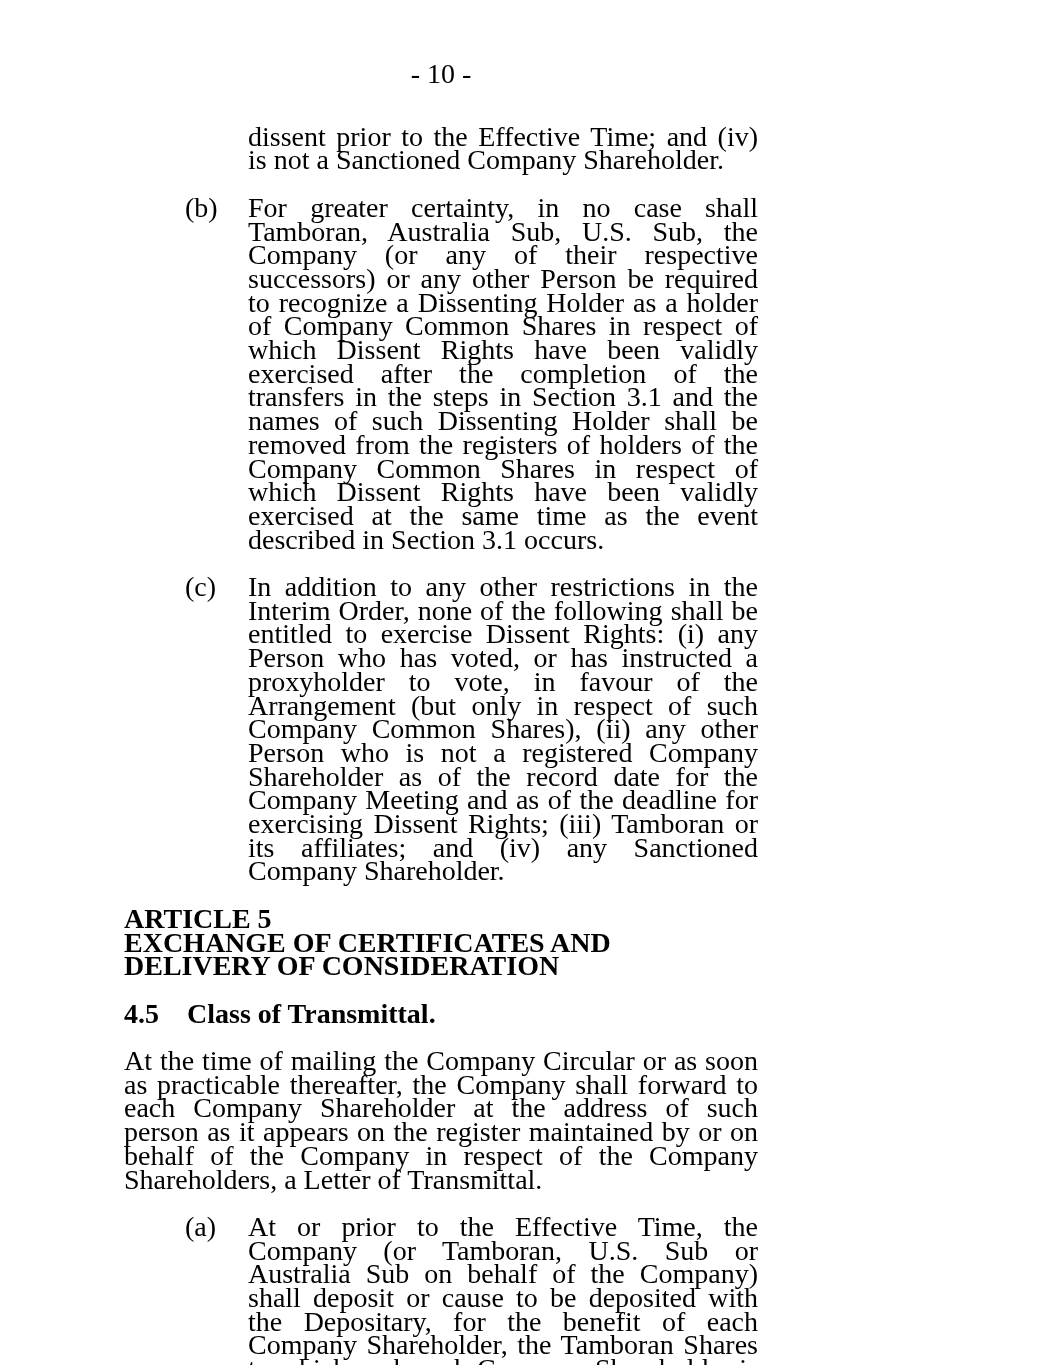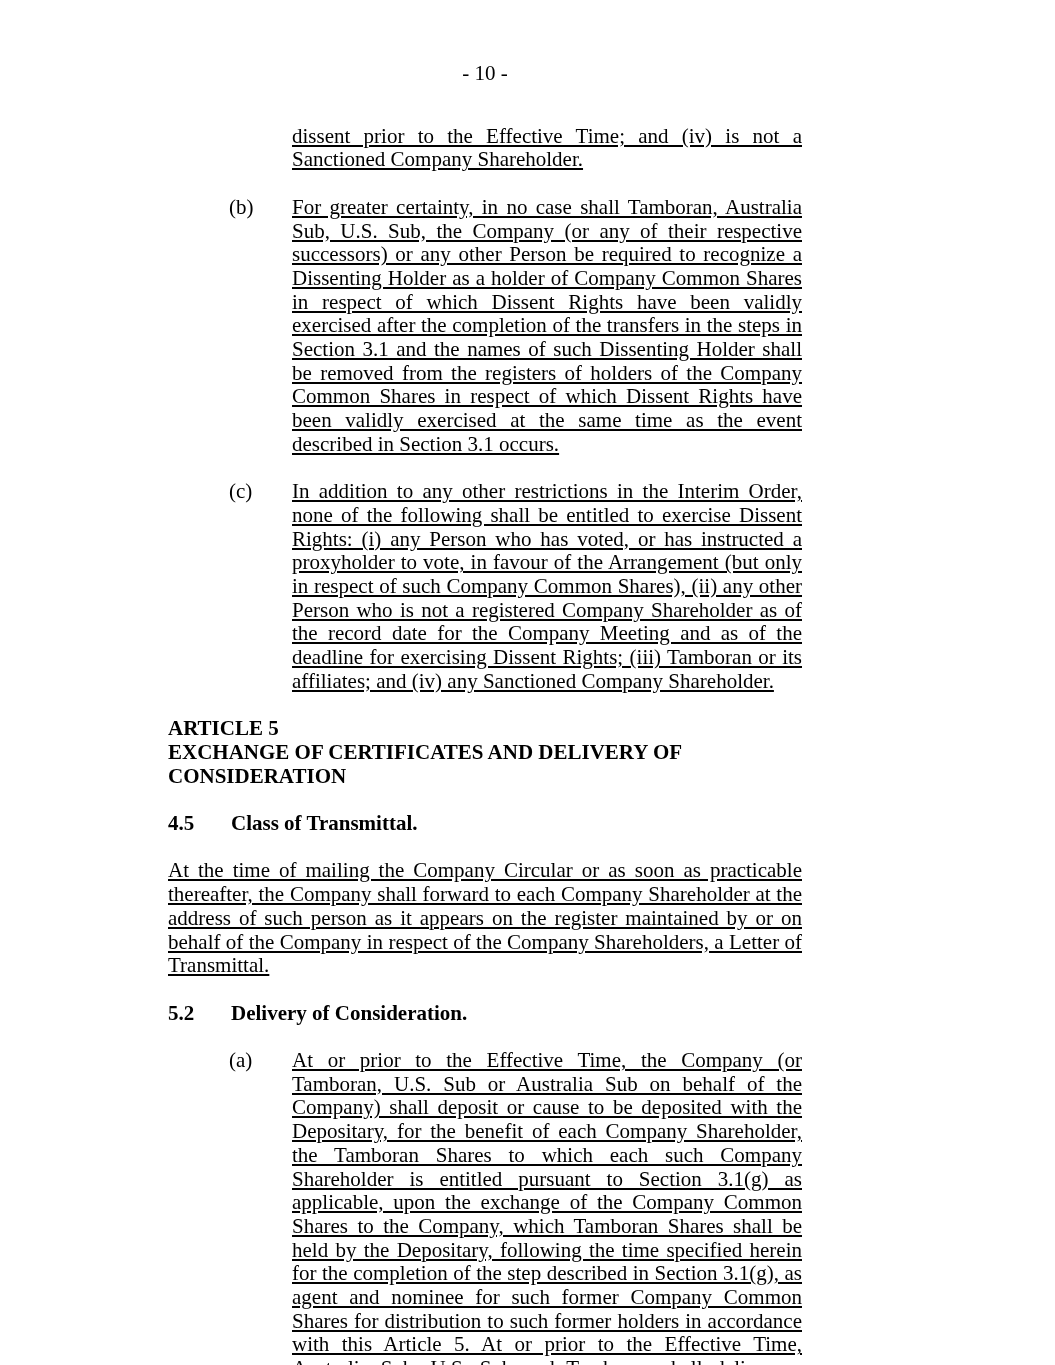--- a/index.html
+++ b/index.html
@@ -9,32 +9,30 @@
   }
   .page {
     position: relative;
     width: 882px;
     height: 1365px;
     box-sizing: border-box;
     padding: 62px 124px 0 124px;
     background: #ffffff;
     color: #000000;
     font-family: "Liberation Serif", serif;
-    font-size: 21px;
+    font-size: 28px;
     line-height: 23.7px;
-    margin-left: 44px;
   }
   .page-number {
     text-align: center;
     margin: 0 0 39px 0;
   }
   .para {
     margin: 0 0 23.7px 0;
     text-align: justify;
-    text-decoration: underline;
   }
   .hang {
     position: relative;
     padding-left: 124px; 
   }
   .clause-label {
     position: absolute;
     left: 61px;
     top: 0;
   }
@@ -75,22 +73,19 @@
     <div>ARTICLE 5</div>
     <div>EXCHANGE OF CERTIFICATES AND DELIVERY OF CONSIDERATION</div>
   </div>
 
   <div class="section-heading">
     <span class="section-num">4.5</span><span>Class of Transmittal.</span>
   </div>
 
   <p class="para">At the time of mailing the Company Circular or as soon as practicable thereafter, the Company shall forward to each Company Shareholder at the address of such person as it appears on the register maintained by or on behalf of the Company in respect of the Company Shareholders, a Letter of Transmittal.</p>
 
-  <div class="section-heading">
-    <span class="section-num">5.2</span><span>Delivery of Consideration.</span>
-  </div>
 
   <div class="para hang">
     <span class="clause-label">(a)</span>
     <span>At or prior to the Effective Time, the Company (or Tamboran, U.S. Sub or Australia Sub on behalf of the Company) shall deposit or cause to be deposited with the Depositary, for the benefit of each Company Shareholder, the Tamboran Shares to which each such Company Shareholder is entitled pursuant to Section 3.1(g) as applicable, upon the exchange of the Company Common Shares to the Company, which Tamboran Shares shall be held by the Depositary, following the time specified herein for the completion of the step described in Section 3.1(g), as agent and nominee for such former Company Common Shares for distribution to such former holders in accordance with this Article 5. At or prior to the Effective Time, Australia Sub, U.S. Sub and Tamboran shall deliver or arrange to be delivered to the Depositary the Cash Consideration required to be paid to the Class B Shares upon exercise of the Class B Exchange Call Right, which Cash Consideration shall be held by the Depositary in accordance with the provisions of the Depositary Agreement.</span>
   </div>
 
 </div>
 
 </body></html>

